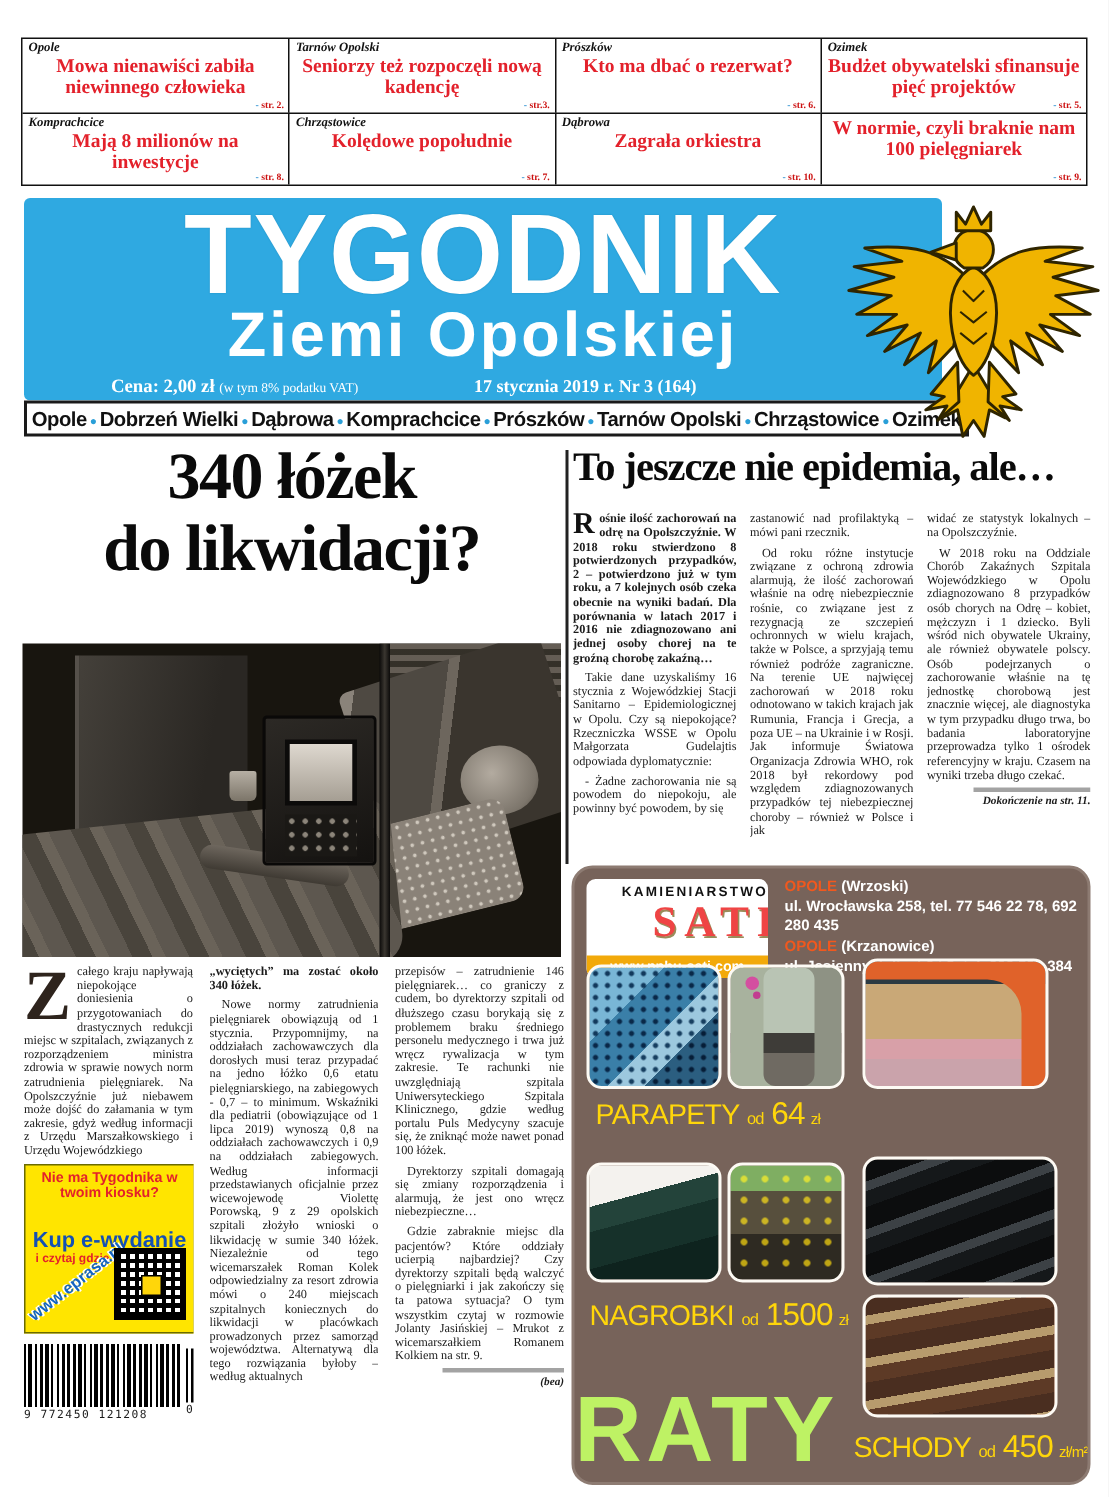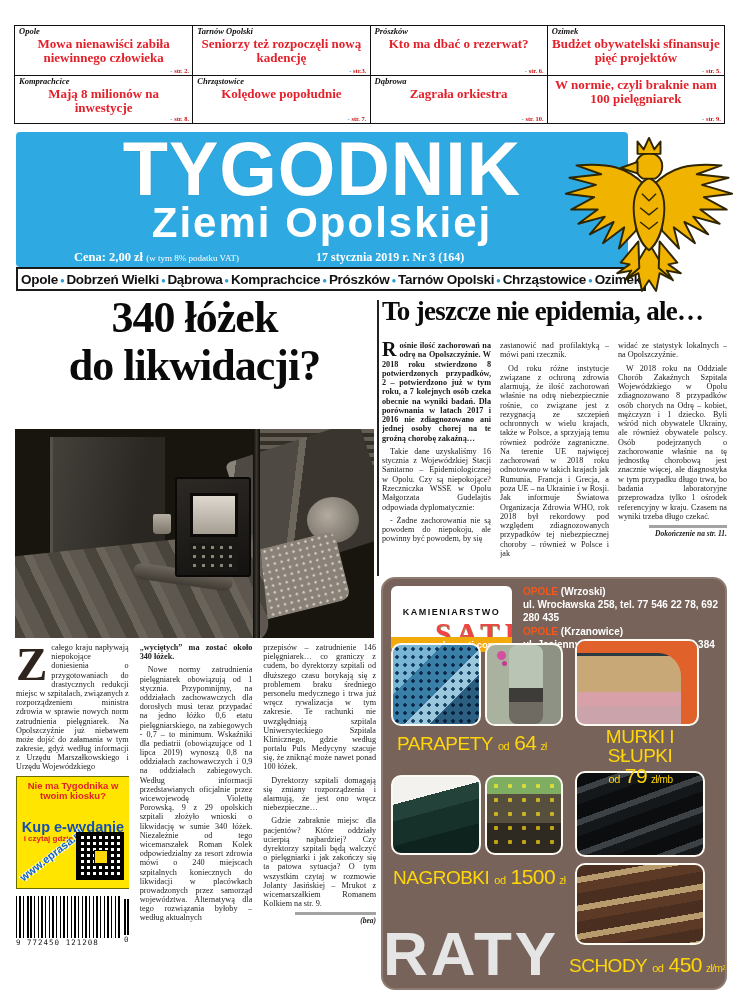--- a/index.html
+++ b/index.html
@@ -93,21 +93,21 @@
     font:bold 27px/1.1 "Liberation Serif", serif; color:#0a0a0a; letter-spacing:-0.7px; }
   .rarticle { position:absolute; left:382px; top:341px; width:345px; height:235px; display:flex; gap:9px; }
   .rcol { width:109px; overflow:hidden; font:8.2px/1.13 "Liberation Serif", serif; color:#1a1a1a; text-align:justify; }
   .rcol p { margin-bottom:4px; text-indent:8px; }
   .rcol p.noind { text-indent:0; }
 
   
   .ad { position:absolute; left:381px; top:577px; width:346px; height:413px; background:#77635a;
     border-radius:14px; border:2px solid #8d7b72; overflow:hidden; font-family:"Liberation Sans", sans-serif; }
   .ad-logo { position:absolute; left:8px; top:7px; width:121px; height:66px; background:#fff; border-radius:6px; overflow:hidden; text-align:center; }
-  .ad-brandtop { font:bold 9px/1.3 "Liberation Sans", sans-serif; letter-spacing:1.5px; color:#111; margin-top:21px; }
+  .ad-brandtop { font:bold 9px/1.3 "Liberation Sans", sans-serif; letter-spacing:1.5px; color:#111; margin-top:3px;text-align:right; }
   .ad-brand { font:bold 29px/1 "Liberation Serif", serif; letter-spacing:5px; color:#ef4444; text-shadow:1px 1px 0 #9a8c5a;padding-left:44px; }
   .ad-web { position:absolute; left:0; bottom:0; width:100%; height:15px; background:#f2a90a; color:#fff; font:bold 9.5px/15px "Liberation Sans", sans-serif; }
   .ad-addr { position:absolute; left:140px; top:6px; width:202px; font:bold 10px/1.32 "Liberation Sans", sans-serif; color:#fff; }
   .ad-city { color:#f0581e; }
   .ad-photo { position:absolute; border:2px solid #fdfaf4; border-radius:10px; }
   .p-parapet { left:8px; top:64px; width:90px; height:83px;
     background:linear-gradient(135deg,#79b6d6 0 30%,#3a7fa8 30% 55%,#9cc8de 55% 70%,#2b5e80 70%),
     radial-gradient(circle,#26506e 1.5px,transparent 2px) 0 0/8px 8px; background-blend-mode:multiply; }
   .p-sill { left:102px; top:64px; width:78px; height:83px;
     background:linear-gradient(180deg,#b9c4b4 0 55%,#3e3c38 55% 72%,#6f6a62 72%);
@@ -129,21 +129,21 @@
     linear-gradient(90deg,#e8e4dc 0 12%,transparent 12% 85%,#e0622a 85%); background-blend-mode:normal; }
   .offer { position:absolute; color:#ffd60a; font-weight:normal; letter-spacing:-0.5px; white-space:nowrap; }
   .offer .nm { font-size:19px; }
   .offer .od { font-size:11px; margin:0 1px; }
   .offer .pr { font-size:21px; }
   .offer .un { font-size:10px; }
   .o-parapety { left:14px; top:152px; }
   .o-murki { left:192px; top:148px; width:130px; text-align:center; white-space:normal; line-height:1; }
   .o-nagrobki { left:10px; top:286px; }
   .o-schody { left:186px; top:374px; width:142px; text-align:center; }
-  .raty { position:absolute; left:0px; top:344px; color:#e5e5e5; font:bold 62px/1 "Liberation Sans", sans-serif; letter-spacing:3px; }
+  .raty { position:absolute; left:0px; top:344px; color:#bef264; font:bold 62px/1 "Liberation Sans", sans-serif; letter-spacing:3px; }
 </style>
 </head>
 <body>
 
 <div class="page">
 
   <section class="topgrid">
     <div class="tbox">
       <div class="region">Opole</div>
       <div class="theadline">Mowa nienawiści zabiła niewinnego człowieka</div>
@@ -328,26 +328,20 @@
     <div class="ad-photo p-cmentarz"></div>
     <div class="ad-photo p-dark-stairs"></div>
     <div class="ad-photo p-brown-stairs"></div>
 
     <div class="offer o-parapety">
       <span class="nm">PARAPETY</span>
       <span class="od">od</span>
       <span class="pr">64</span>
       <span class="un">zł</span>
     </div>
-    <div class="offer o-murki">
-      <span class="nm">MURKI I SŁUPKI</span><br>
-      <span class="od">od</span>
-      <span class="pr">79</span>
-      <span class="un">zł/mb</span>
-    </div>
     <div class="offer o-nagrobki">
       <span class="nm">NAGROBKI</span>
       <span class="od">od</span>
       <span class="pr">1500</span>
       <span class="un">zł</span>
     </div>
     <div class="offer o-schody">
       <span class="nm">SCHODY</span>
       <span class="od">od</span>
       <span class="pr">450</span>

